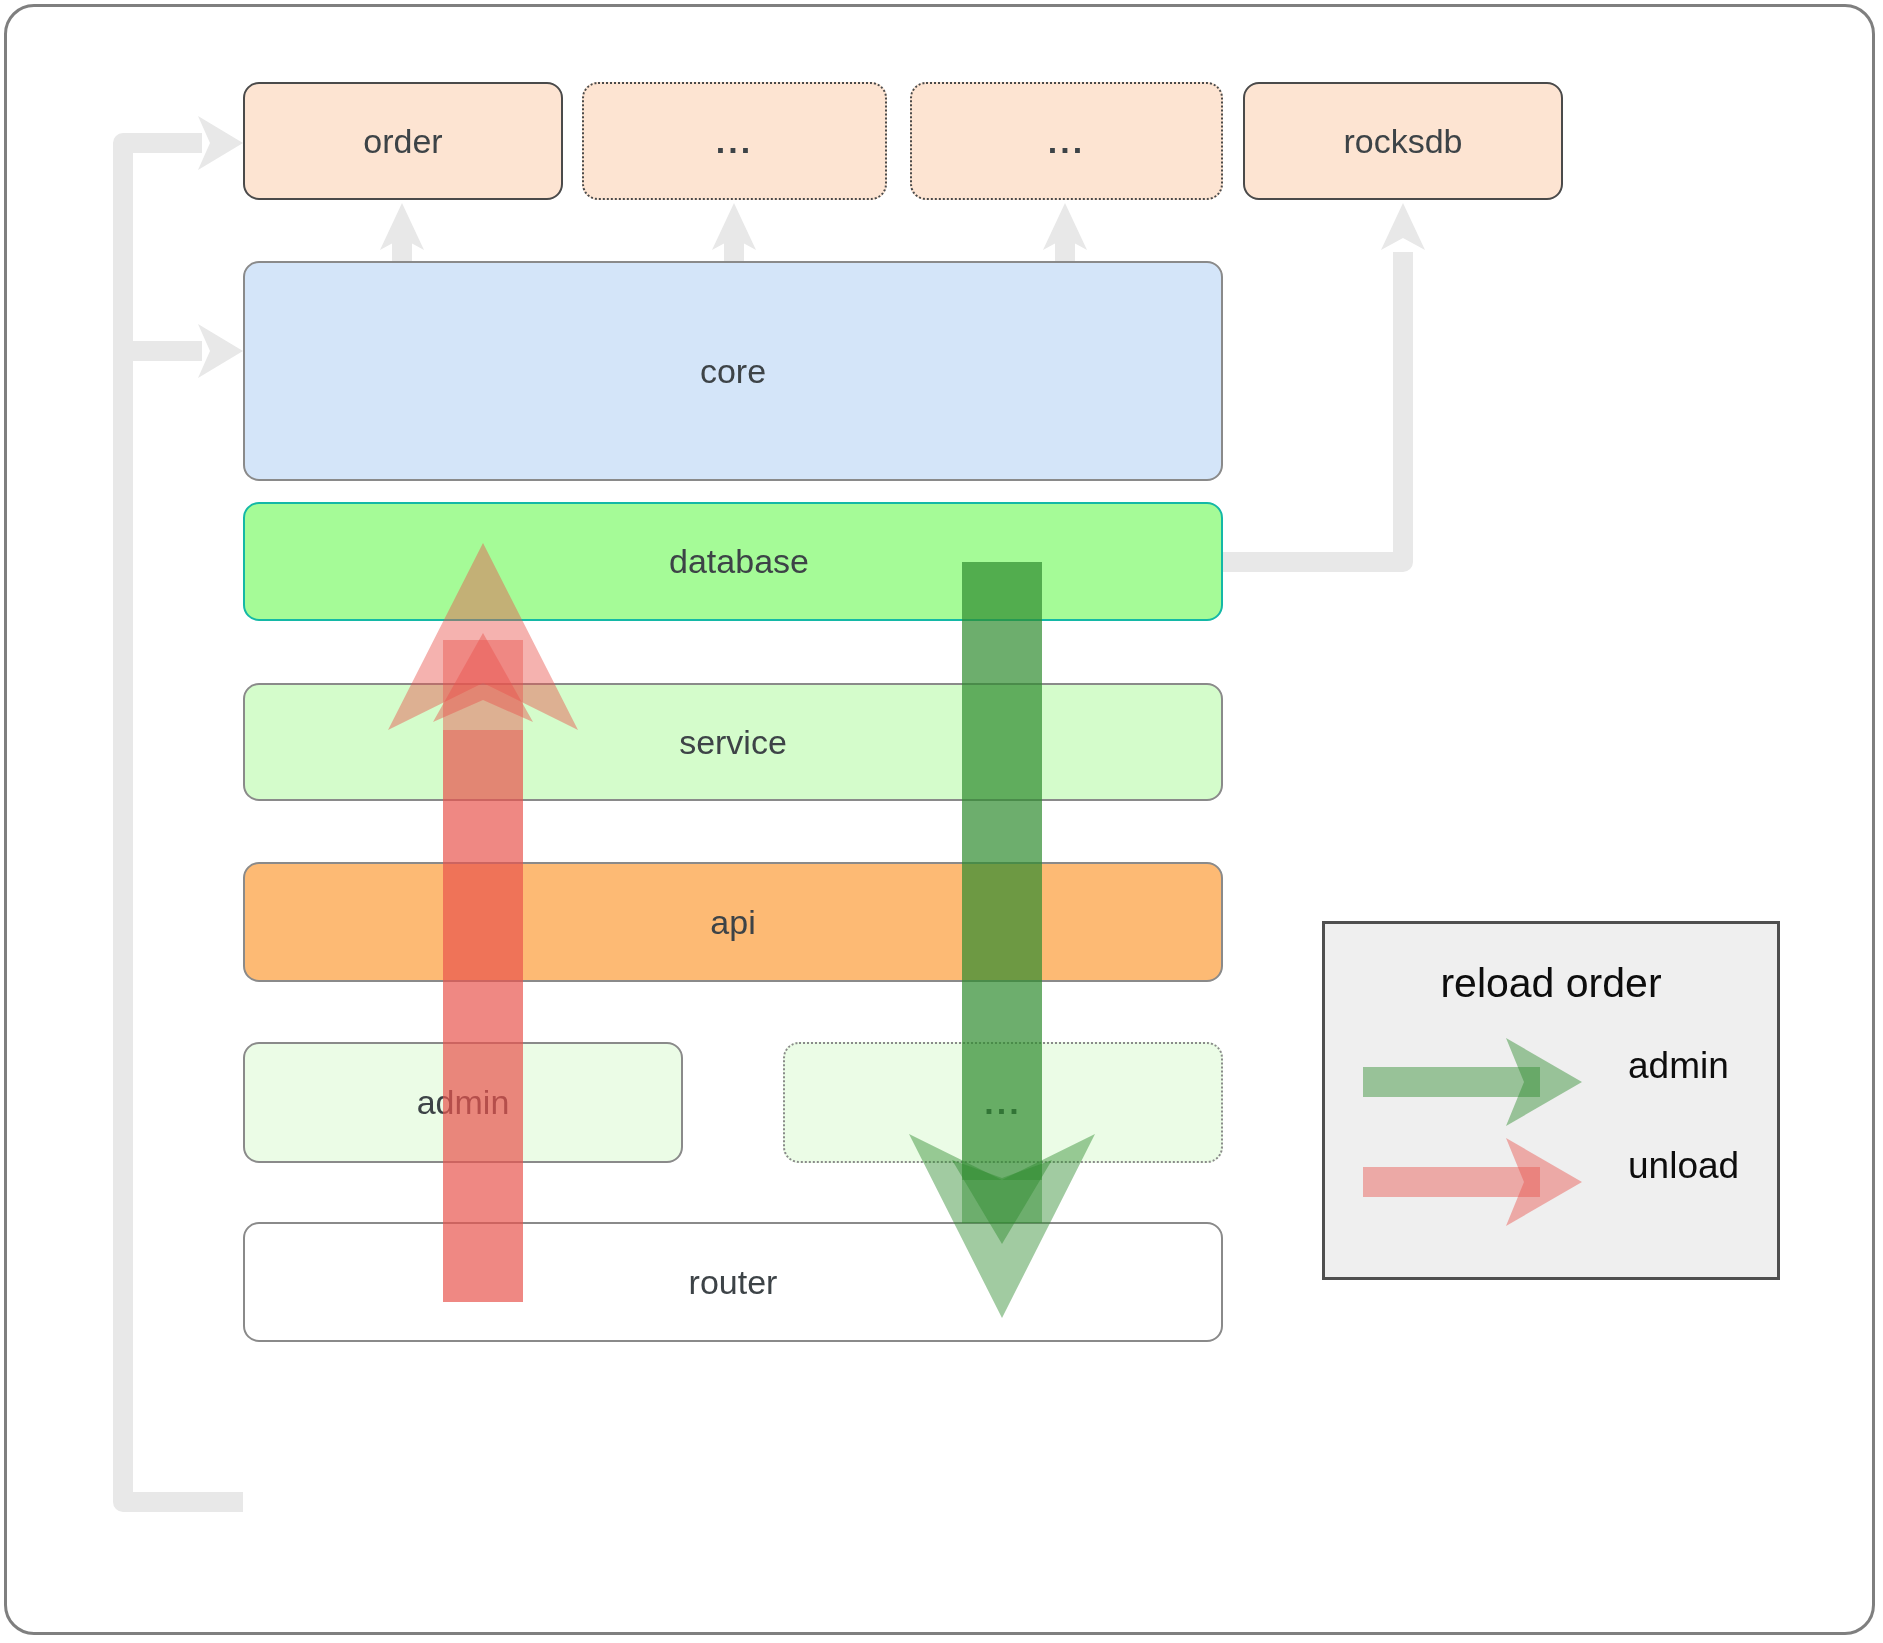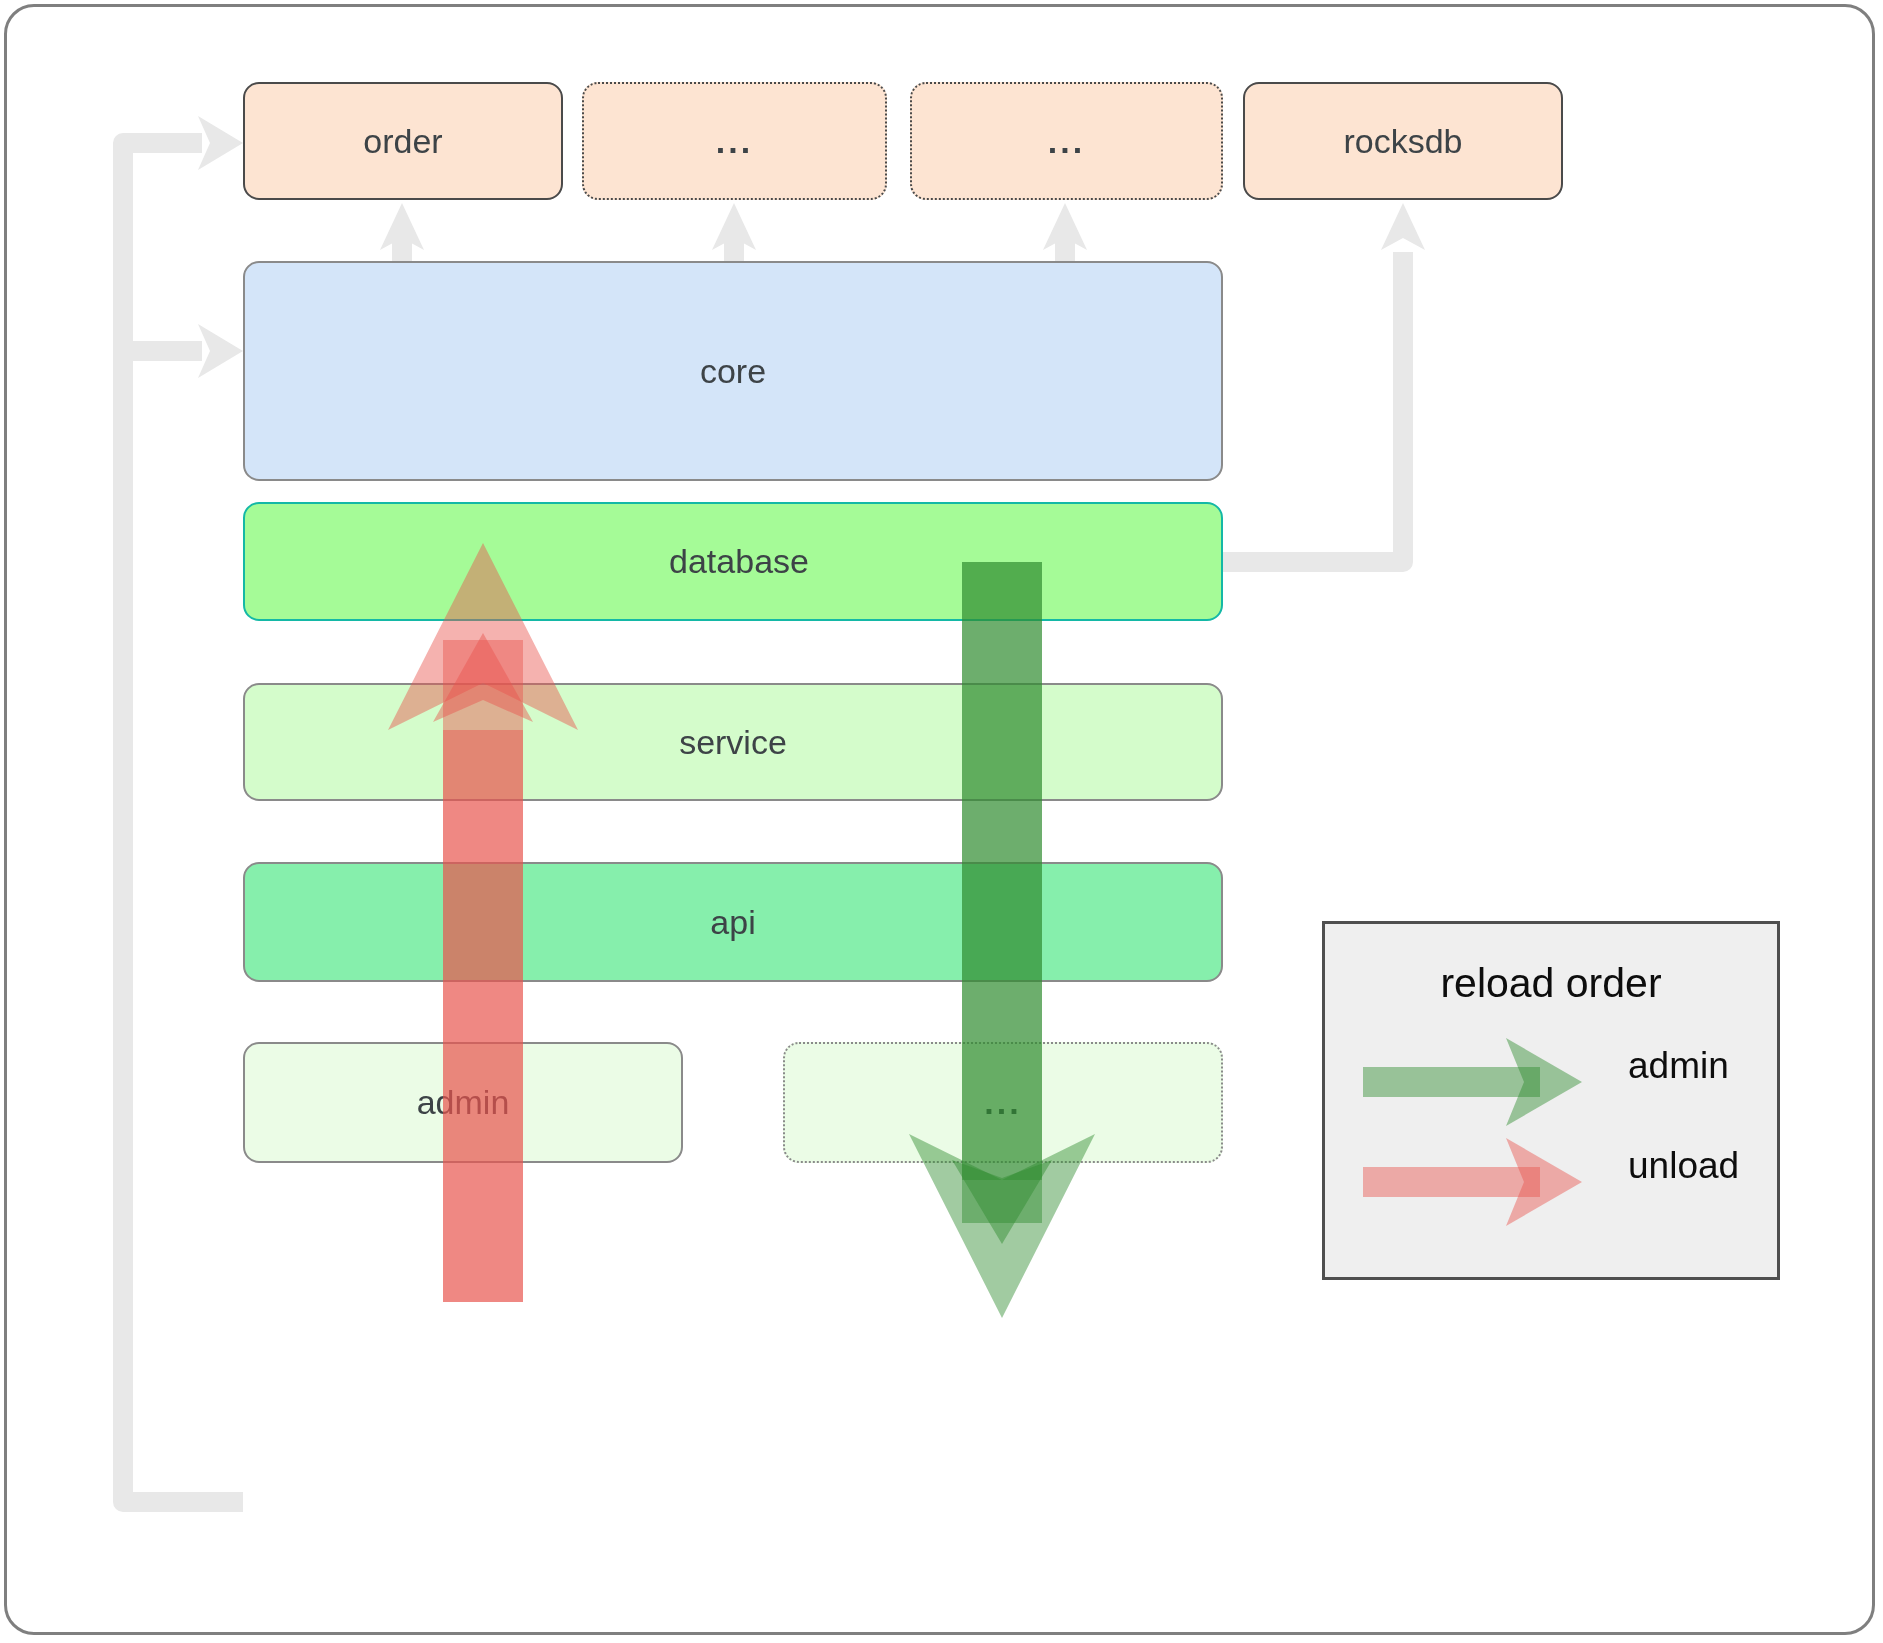--- a/index.html
+++ b/index.html
@@ -14,21 +14,21 @@
   .layer{position:absolute;left:0;top:0;width:1883px;height:1643px;}
   .node{
     position:absolute;box-sizing:border-box;display:flex;align-items:center;justify-content:center;
     border-radius:16px;font-size:34px;color:#3d4347;z-index:2;
   }
   .peach{background:#fde4d2;border:2.5px solid #4a4a4a;}
   .peach-dotted{background:#fde4d2;border:2.5px dotted #4a4a4a;}
   .blue{background:#d4e5f9;border:2px solid #8a8a8a;}
   .green-bright{background:#a5fb97;border:2px solid #14b8a6;padding-left:12px;}
   .green-mid{background:#d4fccb;border:2px solid #8a8a8a;}
-  .green-light{background:#86efac;border:2px solid #8a8a8a;}
+  .green-light{background:#fdba74;border:2px solid #8a8a8a;}
   .green-pale{background:#ebfce6;border:2px solid #8a8a8a;}
   .green-pale-dotted{background:#ebfce6;border:2px dotted #8a8a8a;}
   .white-box{background:#ffffff;border:2px solid #8a8a8a;}
   .navy{background:#0d4d92;border:3px solid #0b0b0b;color:#ffffff;font-weight:bold;border-radius:14px;}
   .dots{font-weight:bold;letter-spacing:3px;}
   svg.layer{pointer-events:none;}
   .connector-layer{z-index:1;}
   .arrow-layer{z-index:3;}
   .legend{
     position:absolute;left:1322px;top:921px;width:458px;height:359px;background:#efefef;
@@ -103,20 +103,23 @@
     <span>api</span>
   </div>
 
   <div class="node green-pale" style="left:243px;top:1042px;width:440px;height:121px;">
     <span>admin</span>
   </div>
   <div class="node green-pale-dotted" style="left:783px;top:1042px;width:440px;height:121px;">
     <span class="dots">...</span>
   </div>
 
+  <div class="node white-box" style="left:243px;top:1222px;width:980px;height:120px;">
+    <span>router</span>
+  </div>
 
 
   <div class="legend">
     <div class="legend-title">reload order</div>
     <div class="legend-label load">admin</div>
     <div class="legend-label unload">unload</div>
   </div>
 
   <svg class="layer arrow-layer" viewBox="0 0 1883 1643" xmlns="http://www.w3.org/2000/svg">
 

